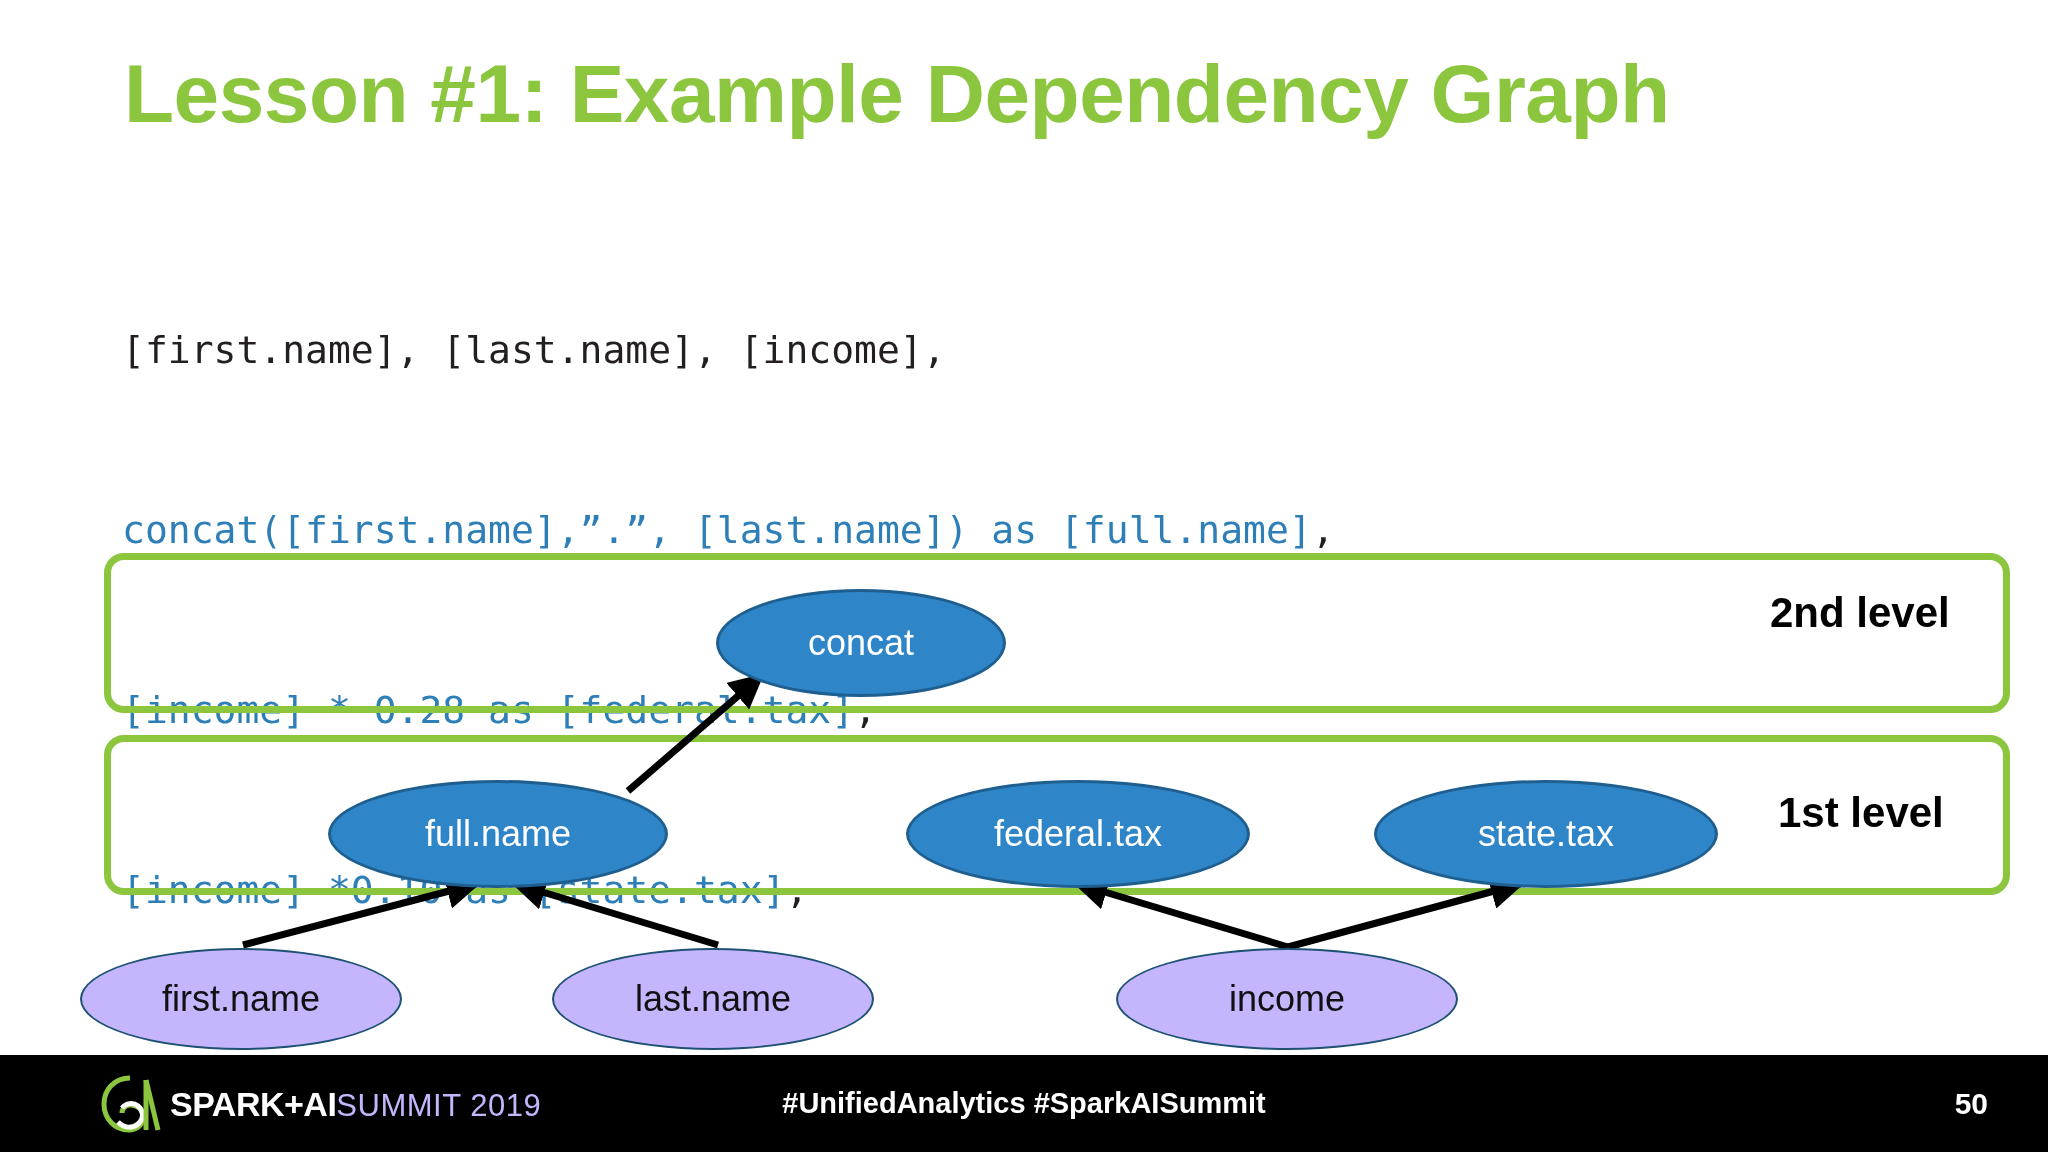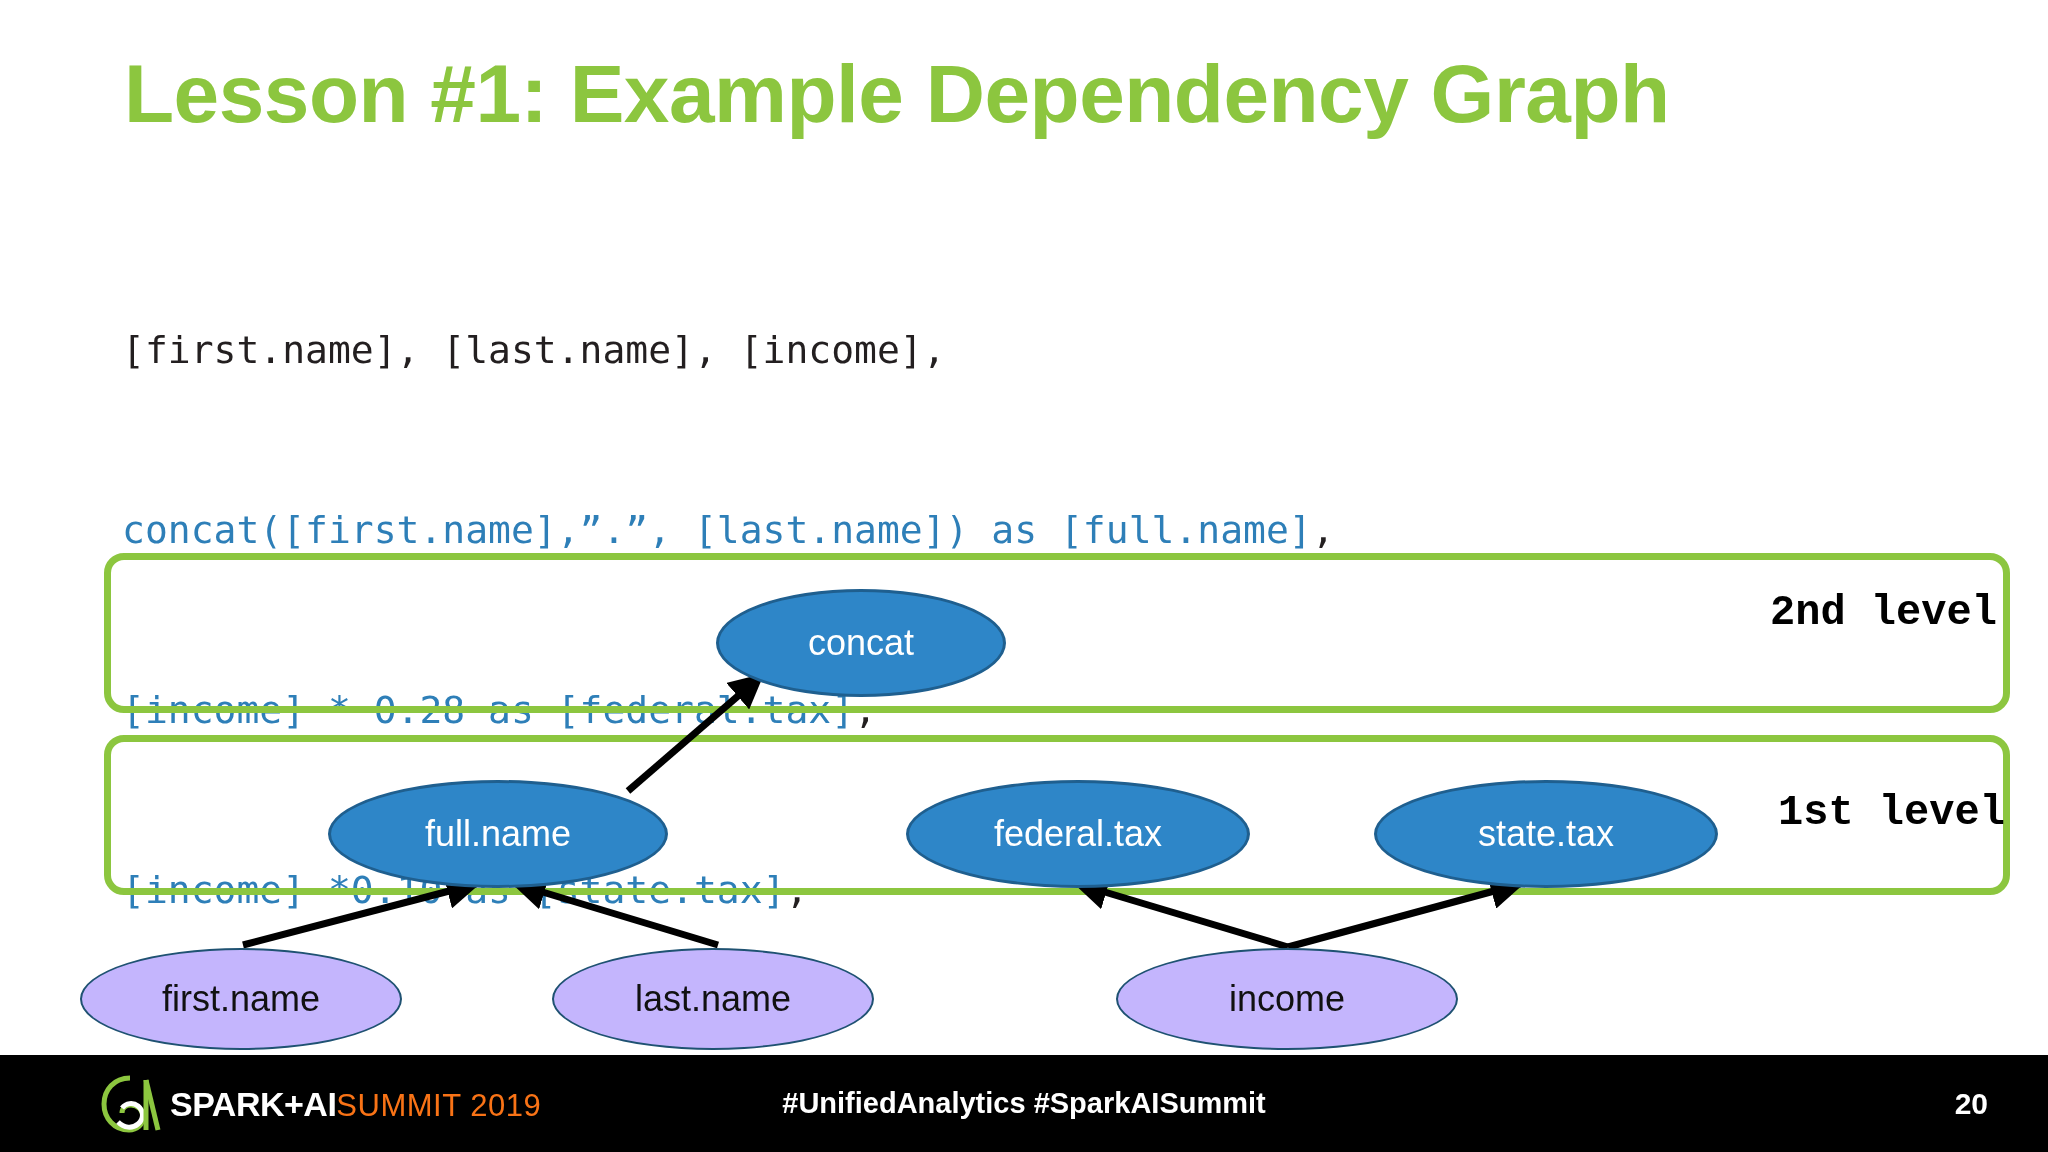--- a/index.html
+++ b/index.html
@@ -62,21 +62,21 @@
     box-sizing: border-box;
     border: 7px solid #8CC63F;
     border-radius: 20px;
     background: transparent;
   }
   #box-level2 { left: 104px; top: 553px; width: 1906px; height: 160px; }
   #box-level1 { left: 104px; top: 735px; width: 1906px; height: 160px; }
 
   .level-label {
     position: absolute;
-    font-family: Liberation Mono, monospace;
+    font-family: Liberation Sans, sans-serif;
     font-weight: bold;
     font-size: 42px;
     color: #000000;
     white-space: nowrap;
   }
   #label-level2 { left: 1770px; top: 589px; }
   #label-level1 { left: 1778px; top: 789px; text-align: center; }
 
   
   .node {
@@ -137,21 +137,21 @@
     font-family: "Liberation Sans", sans-serif;
     font-weight: bold;
     font-size: 34px;
     color: #ffffff;
     letter-spacing: -0.5px;
   }
   #logo-line2 {
     font-family: "Liberation Sans", sans-serif;
     font-weight: normal;
     font-size: 31px;
-    color: #f97316;
+    color: #c4b5fd;
     letter-spacing: 0.5px;
     margin-top: 3px;
   }
   #footer-hashtags {
     position: absolute;
     left: 0;
     top: 0;
     width: 2048px;
     height: 97px;
     display: flex;
@@ -237,16 +237,16 @@
         <path d="M18 50 C24 56 32 57 38 52 C44 47 44 39 38 34 C33 30 26 31 22 36" fill="none" stroke="#ffffff" stroke-width="5"></path>
         <path d="M46 58 L46 8" fill="none" stroke="#8CC63F" stroke-width="5"></path>
         <path d="M46 8 L58 58" fill="none" stroke="#8CC63F" stroke-width="5"></path>
       </svg>
       <div id="logo-text">
         <div id="logo-line1">SPARK+AI</div>
         <div id="logo-line2">SUMMIT 2019</div>
       </div>
     </div>
     <div id="footer-hashtags">#UnifiedAnalytics #SparkAISummit</div>
-    <div id="page-number">20</div>
+    <div id="page-number">50</div>
   </div>
 
 </div>
 
 </body></html>

